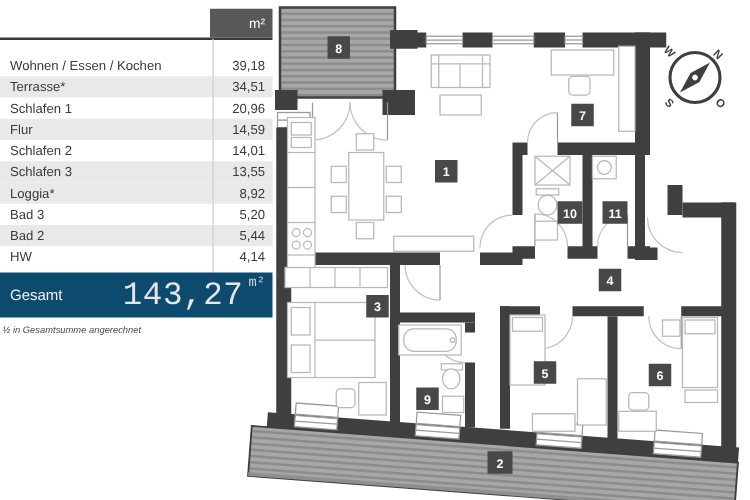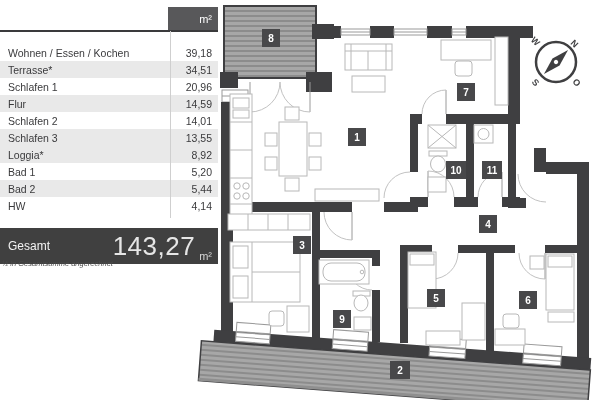--- a/index.html
+++ b/index.html
@@ -10,24 +10,24 @@
   .unit-head{position:absolute;left:168px;top:7px;width:50px;height:23px;background:#58585a;
              color:#fff;font-size:11px;display:flex;align-items:center;justify-content:flex-end;
              padding-right:6px;box-sizing:border-box;}
   .tbl-topline{position:absolute;left:0;top:30px;width:218px;height:2px;background:#3a3a3c;}
   .rows{position:absolute;left:0;top:44px;width:218px;}
   .row{height:17px;display:flex;align-items:center;font-size:10.5px;}
   .row.alt{background:#e9e9e9;gap:42px;}
   .rname{padding-left:8px;flex:1;white-space:nowrap;}
   .rval{width:48px;text-align:right;padding-right:6px;}
   .colsep{position:absolute;left:170px;top:31px;width:1px;height:187px;background:#cfcfcf;}
-  .total-bar{position:absolute;left:0;top:228px;width:218px;height:36px;background:#404040;
+  .total-bar{position:absolute;left:0;top:218px;width:218px;height:36px;background:#0c4a6e;
              display:flex;align-items:center;box-sizing:border-box;padding:0 6px 0 8px;}
   .total-label{color:#f2f2f2;font-size:12px;flex:1;}
-  .total-right{display:flex;align-items:flex-end;}
+  .total-right{display:flex;align-items:flex-start;font-family:Liberation Mono, monospace;}
   .total-value{color:#e6e6e6;font-size:26px;letter-spacing:.5px;}
   .total-unit{color:#d5d5d5;font-size:11px;margin-left:4px;}
   .footnote{position:absolute;left:2px;top:259px;font-size:7.5px;color:#4b4b4b;font-style:italic;}
   
   #plan-svg{position:absolute;left:0;top:0;}
   .wall{fill:#3f3f41;}
   .furn{fill:#ffffff;stroke:#b8b8b8;stroke-width:1;}
   .furnln{stroke:#b8b8b8;stroke-width:1;fill:none;}
   .win{fill:#ffffff;stroke:#9a9a9a;stroke-width:1;}
   .winln{stroke:#9a9a9a;stroke-width:1;}
@@ -347,21 +347,21 @@
         </div>
       <div class="row alt">
           <span class="rname">Schlafen 3</span>
           <span class="rval">13,55</span>
         </div>
       <div class="row alt">
           <span class="rname">Loggia*</span>
           <span class="rval">8,92</span>
         </div>
       <div class="row">
-          <span class="rname">Bad 1</span>
+          <span class="rname">Bad 3</span>
           <span class="rval">5,20</span>
         </div>
       <div class="row alt">
           <span class="rname">Bad 2</span>
           <span class="rval">5,44</span>
         </div>
       <div class="row">
           <span class="rname">HW</span>
           <span class="rval">4,14</span>
         </div>

